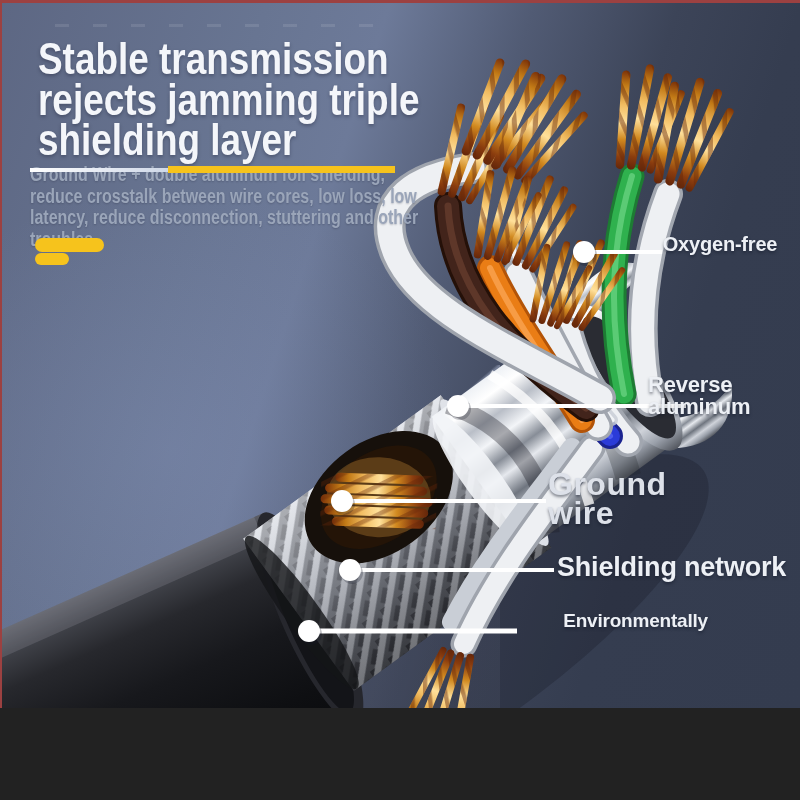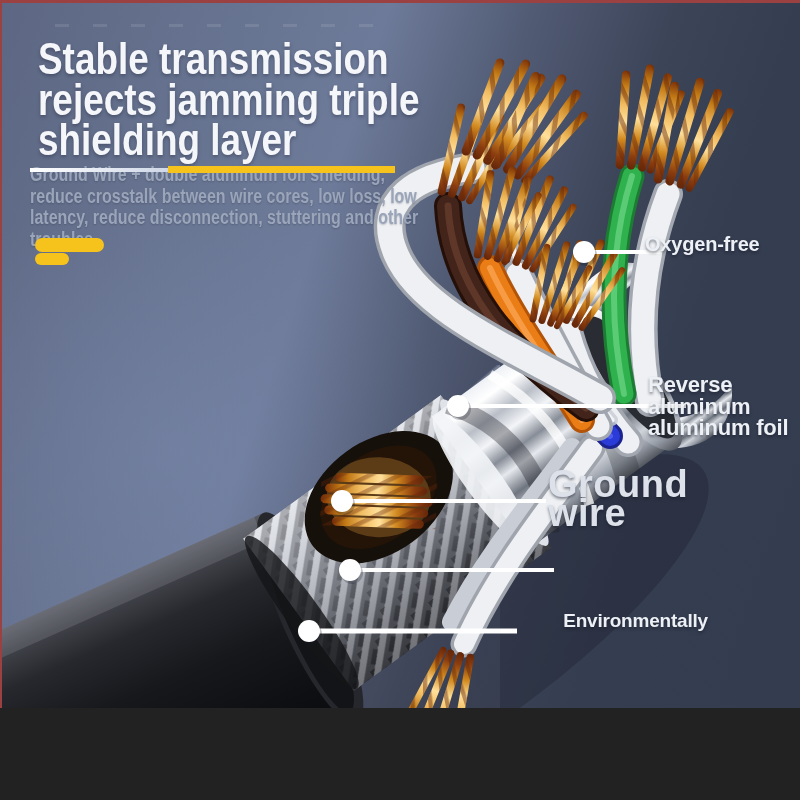--- a/index.html
+++ b/index.html
@@ -33,23 +33,23 @@
   .description{
     position:absolute;left:30px;top:164px;z-index:5;color:#9aa5b9;font-weight:700;
     font-size:20px;line-height:21.5px;transform:scaleX(.8);transform-origin:left top;
     white-space:nowrap;text-shadow:0 1px 2px rgba(30,35,55,.25);
   }
   .pill{position:absolute;background:var(--accent_yellow);z-index:7;}
   .pill-1{left:35px;top:238px;width:69px;height:14px;border-radius:7px;}
   .pill-2{left:35px;top:253px;width:34px;height:12px;border-radius:6px;}
   .callout-label{position:absolute;z-index:8;color:#edf0f5;font-weight:700;
     text-shadow:0 2px 3px rgba(18,23,40,.5);}
-  .lbl-copper{left:645px;top:231px;width:150px;font-size:20px;line-height:26px;letter-spacing:-.2px;}
+  .lbl-copper{left:645px;top:231px;width:150px;font-size:20px;line-height:26px;text-align:center;letter-spacing:-.2px;}
   .lbl-foil{left:648px;top:374px;width:142px;font-size:22px;line-height:21.5px;text-align:left;letter-spacing:-.2px;}
-  .lbl-ground{left:548px;top:470px;font-size:38px;line-height:29px;color:#dde1e9;letter-spacing:.5px;}
+  .lbl-ground{left:548px;top:470px;font-size:32px;line-height:29px;color:#dde1e9;letter-spacing:.5px;}
   .lbl-shield{left:557px;top:552px;font-size:27px;line-height:30px;letter-spacing:-.2px;white-space:nowrap;}
   .lbl-pvc{left:508px;top:610px;width:200px;font-size:19px;line-height:21px;text-align:right;letter-spacing:-.2px;}
 </style>
 </head>
 <body>
 
 <div id="stage">
 
   <div class="watermark-dashes"></div>
 
@@ -275,28 +275,28 @@
   <div class="pill pill-1"></div>
   <div class="pill pill-2"></div>
 
   <div class="callout-label lbl-copper">
     <div>Oxygen-free</div>
   </div>
 
   <div class="callout-label lbl-foil">
     <div>Reverse</div>
     <div>aluminum</div>
-    <div>aluminum foil</div>
   </div>
 
   <div class="callout-label lbl-ground">
     <div>Ground</div>
     <div>wire</div>
   </div>
 
+  <div class="callout-label lbl-shield">Shielding network</div>
 
   <div class="callout-label lbl-pvc">
     <div>Environmentally</div>
   </div>
 
   <div class="border-top"></div>
   <div class="border-left"></div>
 </div>
 
 </body></html>

